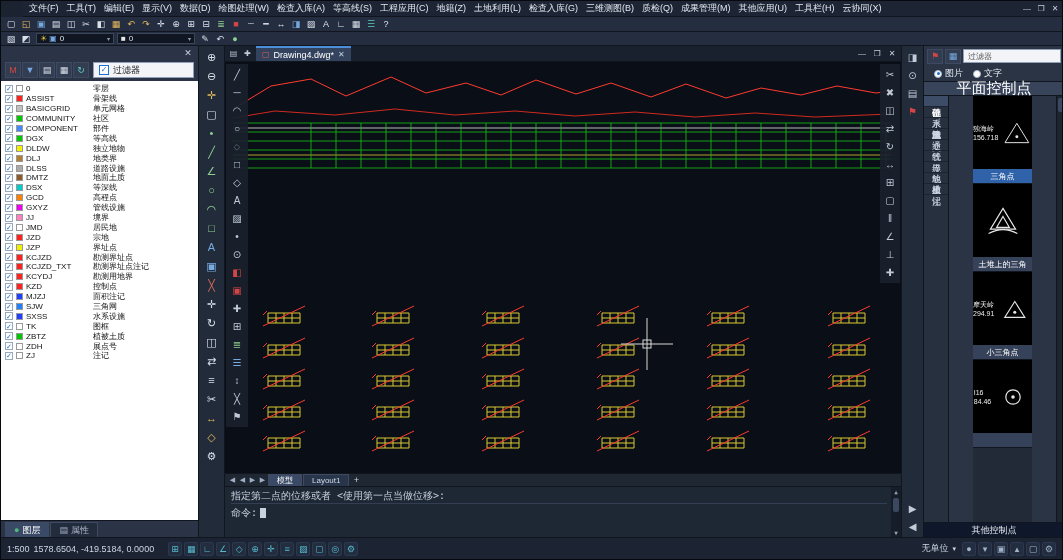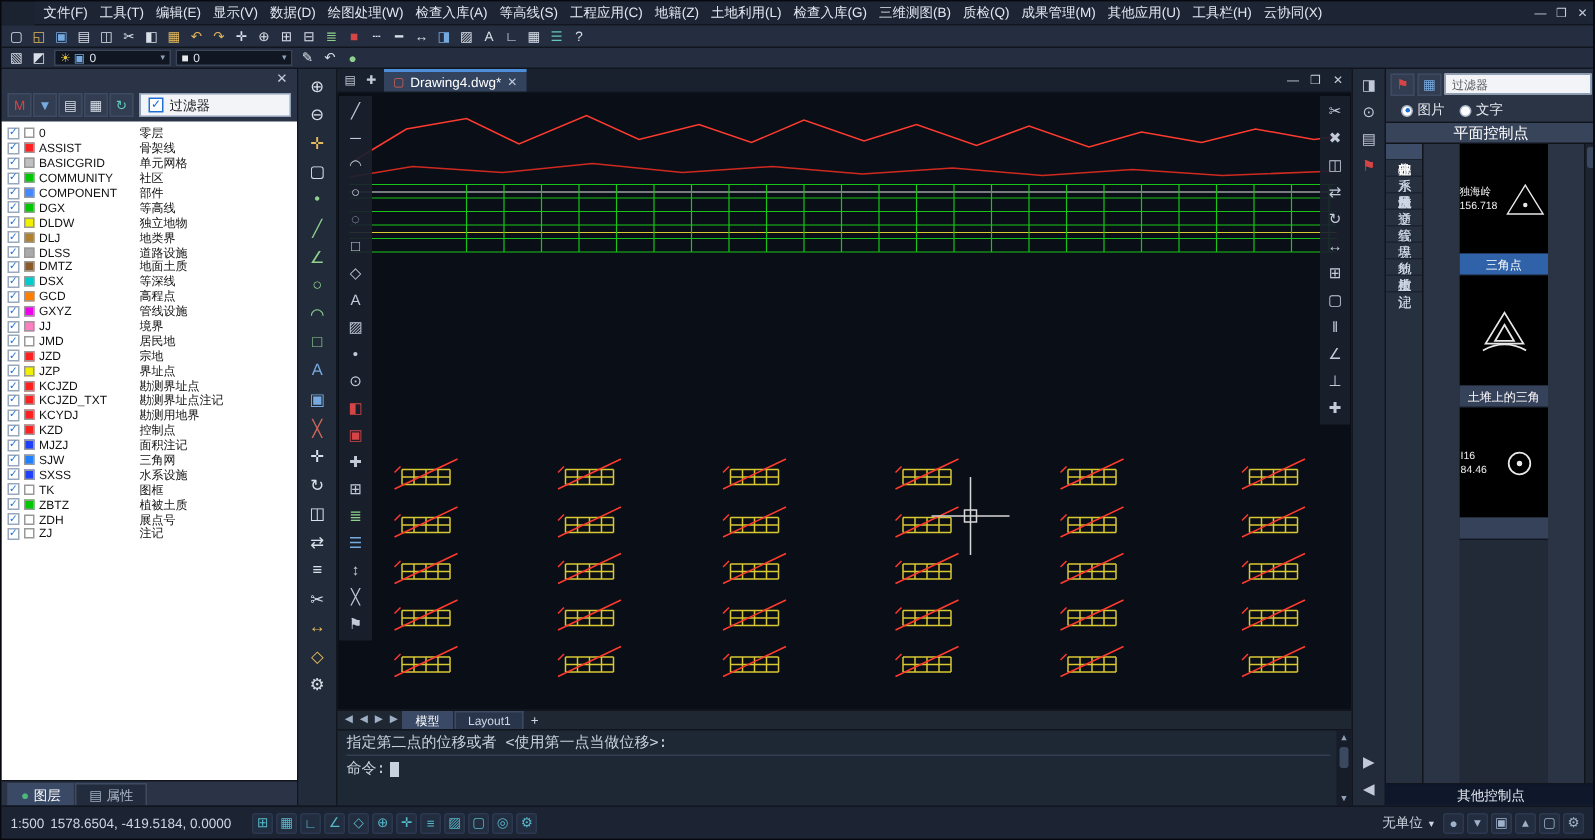--- a/index.html
+++ b/index.html
@@ -68,21 +68,21 @@
 .cs-thumb{width:6px;height:14px;background:#3a4860;margin-top:2px;border-radius:2px;}
 
 .right-panel{position:absolute;top:45px;bottom:22px;left:922px;width:141px;background:#2b3444;display:flex;flex-direction:column;border-left:1px solid #10151e;}
 .rp-toolbar{height:20px;display:flex;align-items:center;gap:2px;padding:0 3px;}
 .rp-btn{width:16px;height:15px;border:1px solid #3d4a61;background:#323d52;font-size:9px;display:flex;align-items:center;justify-content:center;flex:none;}
 .rp-filter{flex:1;height:14px;background:#f2f4f7;border:1px solid #8fa0b8;color:#555;font-size:8px;display:flex;align-items:center;padding:0 4px;}
 .rp-radios{height:15px;display:flex;align-items:center;gap:10px;padding:0 10px;font-size:9px;color:#e5eaf2;}
 .radio{display:flex;align-items:center;gap:3px;}
 .radio-dot{width:8px;height:8px;border:1px solid #aab6c8;border-radius:50%;background:#fff;position:relative;flex:none;}
 .radio-dot.sel::after{content:"";position:absolute;inset:1.5px;background:#1d6fd6;border-radius:50%;}
-.rp-header{height:15px;background:#38445a;color:#fff;font-size:10px;display:flex;align-items:center;justify-content:center;border-top:1px solid #10151e;border-bottom:1px solid #10151e;}
+.rp-header{height:15px;background:#38445a;color:#fff;font-size:15px;display:flex;align-items:center;justify-content:center;border-top:1px solid #10151e;border-bottom:1px solid #10151e;}
 .rp-body{flex:1;display:flex;overflow:hidden;gap:24px;}
 .rp-cats{width:25px;display:flex;flex-direction:column;background:#27303f;border-right:1px solid #10151e;overflow:hidden;}
 .rp-cat{writing-mode:vertical-lr;text-orientation:upright;font-size:9px;color:#cfd8e6;display:flex;align-items:center;justify-content:center;padding:5px 0;border-bottom:1px solid #1b2230;flex:none;width:100%;}
 .rp-cat.active{background:#3d4d68;color:#fff;}
 .rp-cards{flex:1;display:flex;flex-direction:column;overflow:hidden;background:#222a38;}
 .card{flex:0 0 88px;display:flex;flex-direction:column;border-bottom:1px solid #10151e;}
 .card-img{flex:1;background:#000;display:flex;align-items:center;justify-content:center;gap:4px;}
 .card-texts{display:flex;flex-direction:column;color:#eee;font-size:7px;line-height:9px;}
 .card-caption{height:14px;background:#36415a;color:#fff;font-size:8px;display:flex;align-items:center;justify-content:center;white-space:nowrap;overflow:hidden;flex:none;}
 .card-caption.sel{background:#2f62a8;}
@@ -950,20 +950,33 @@
                 <polygon fill="none" stroke="#e8e8e8" stroke-width="1.3" points="20,3 34,26 6,26"></polygon>
                 <polygon fill="none" stroke="#e8e8e8" stroke-width="1.3" points="20,12 27,24 13,24"></polygon>
                 <path fill="none" stroke="#e8e8e8" stroke-width="1.3" d="M4,31 Q20,22 36,31"></path>
               </svg>
             </div>
             <div class="card-caption">土堆上的三角</div>
           </div>
           <div class="card">
             <div class="card-img">
               <div class="card-texts">
+                <span>摩天岭</span>
+                <span>294.91</span>
+              </div>
+              <svg width="36" height="32" viewBox="0 0 40 34">
+                <polygon fill="none" stroke="#e8e8e8" stroke-width="1.3" points="20,8 32,27 8,27"></polygon>
+                <circle cx="20" cy="21" r="1.8" fill="#e8e8e8"></circle>
+              </svg>
+            </div>
+            <div class="card-caption">小三角点</div>
+          </div>
+          <div class="card">
+            <div class="card-img">
+              <div class="card-texts">
                 <span>I16</span>
                 <span>84.46</span>
               </div>
               <svg width="36" height="32" viewBox="0 0 40 34">
                 <circle fill="none" stroke="#e8e8e8" stroke-width="1.3" cx="20" cy="17" r="8"></circle>
                 <circle cx="20" cy="17" r="2" fill="#e8e8e8"></circle>
               </svg>
             </div>
             <div class="card-caption"></div>
           </div>

